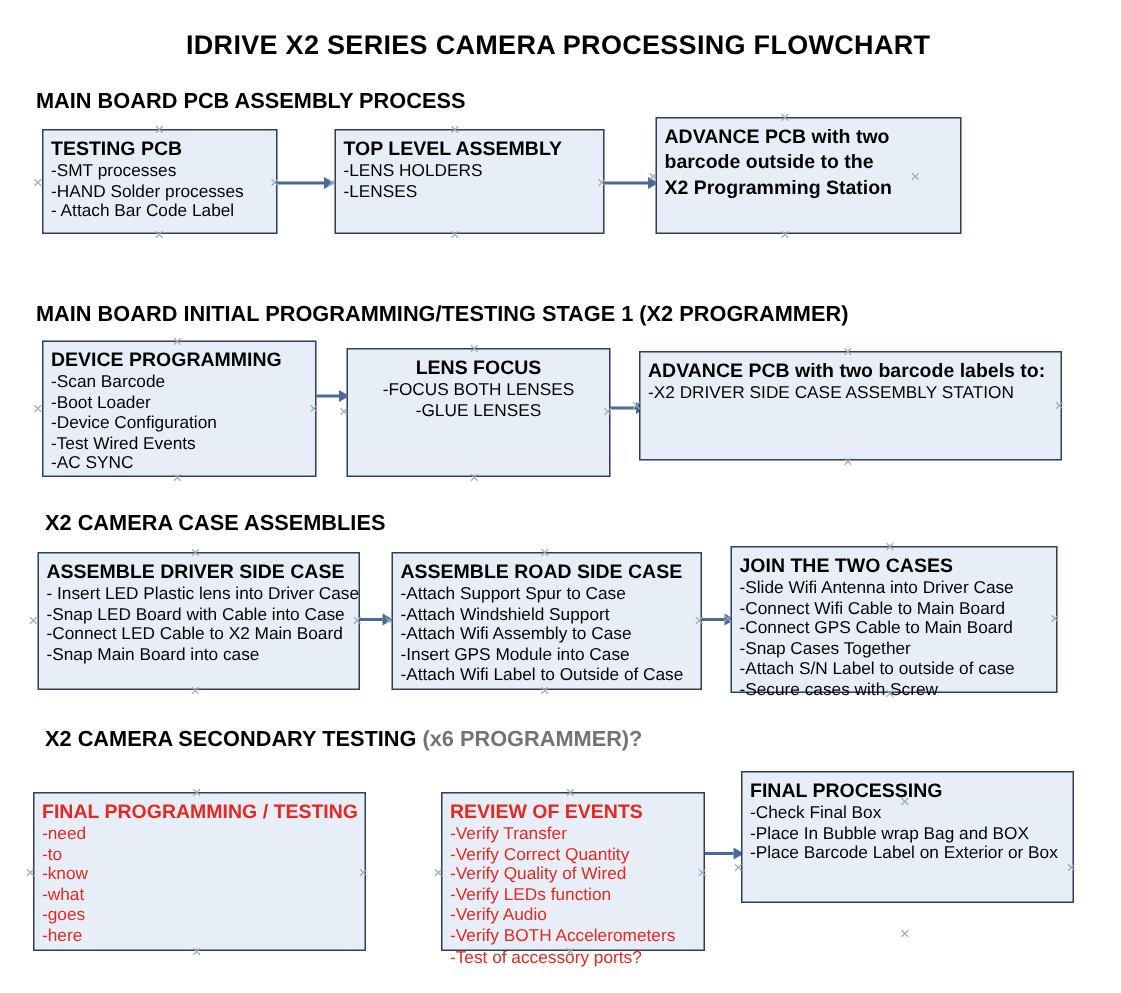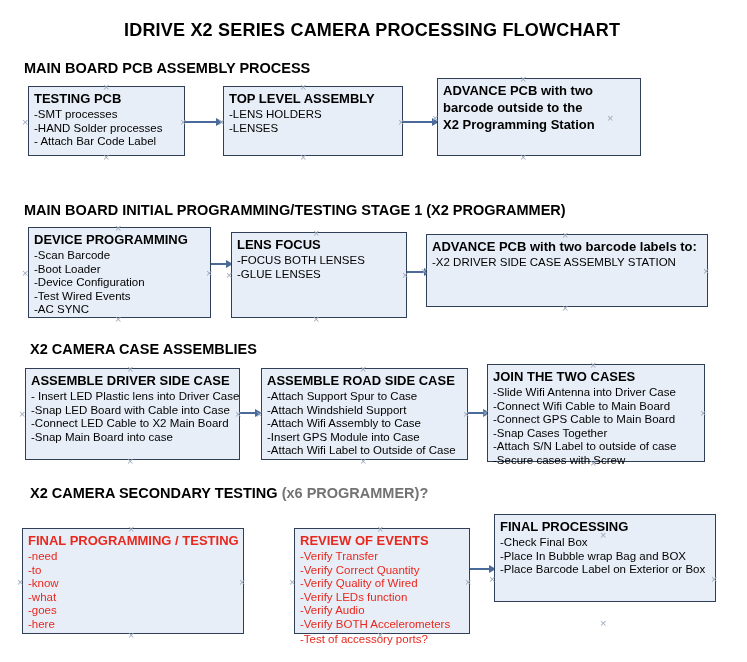--- a/index.html
+++ b/index.html
@@ -117,21 +117,21 @@
     <span class="ln">-Device Configuration</span>
     <span class="ln">-Test Wired Events</span>
     <span class="ln">-AC SYNC</span>
   </div>
 
   <div class="arrow" style="left:211px;top:263px;width:22px;">
     <span class="shaft" style="width:15px;"></span>
       <span class="head" style="left:15px;"></span>
   </div>
 
-  <div class="box" style="left:231px;top:232px;width:176px;height:86px;">
+  <div class="box" style="left:231px;top:232px;width:176px;height:86px;text-align:center;">
     <span class="hd">LENS FOCUS</span>
     <span class="ln">-FOCUS BOTH LENSES</span>
     <span class="ln">-GLUE LENSES</span>
   </div>
 
   <div class="arrow" style="left:407px;top:271px;width:24px;">
     <span class="shaft" style="width:17px;"></span>
       <span class="head" style="left:17px;"></span>
   </div>
 

